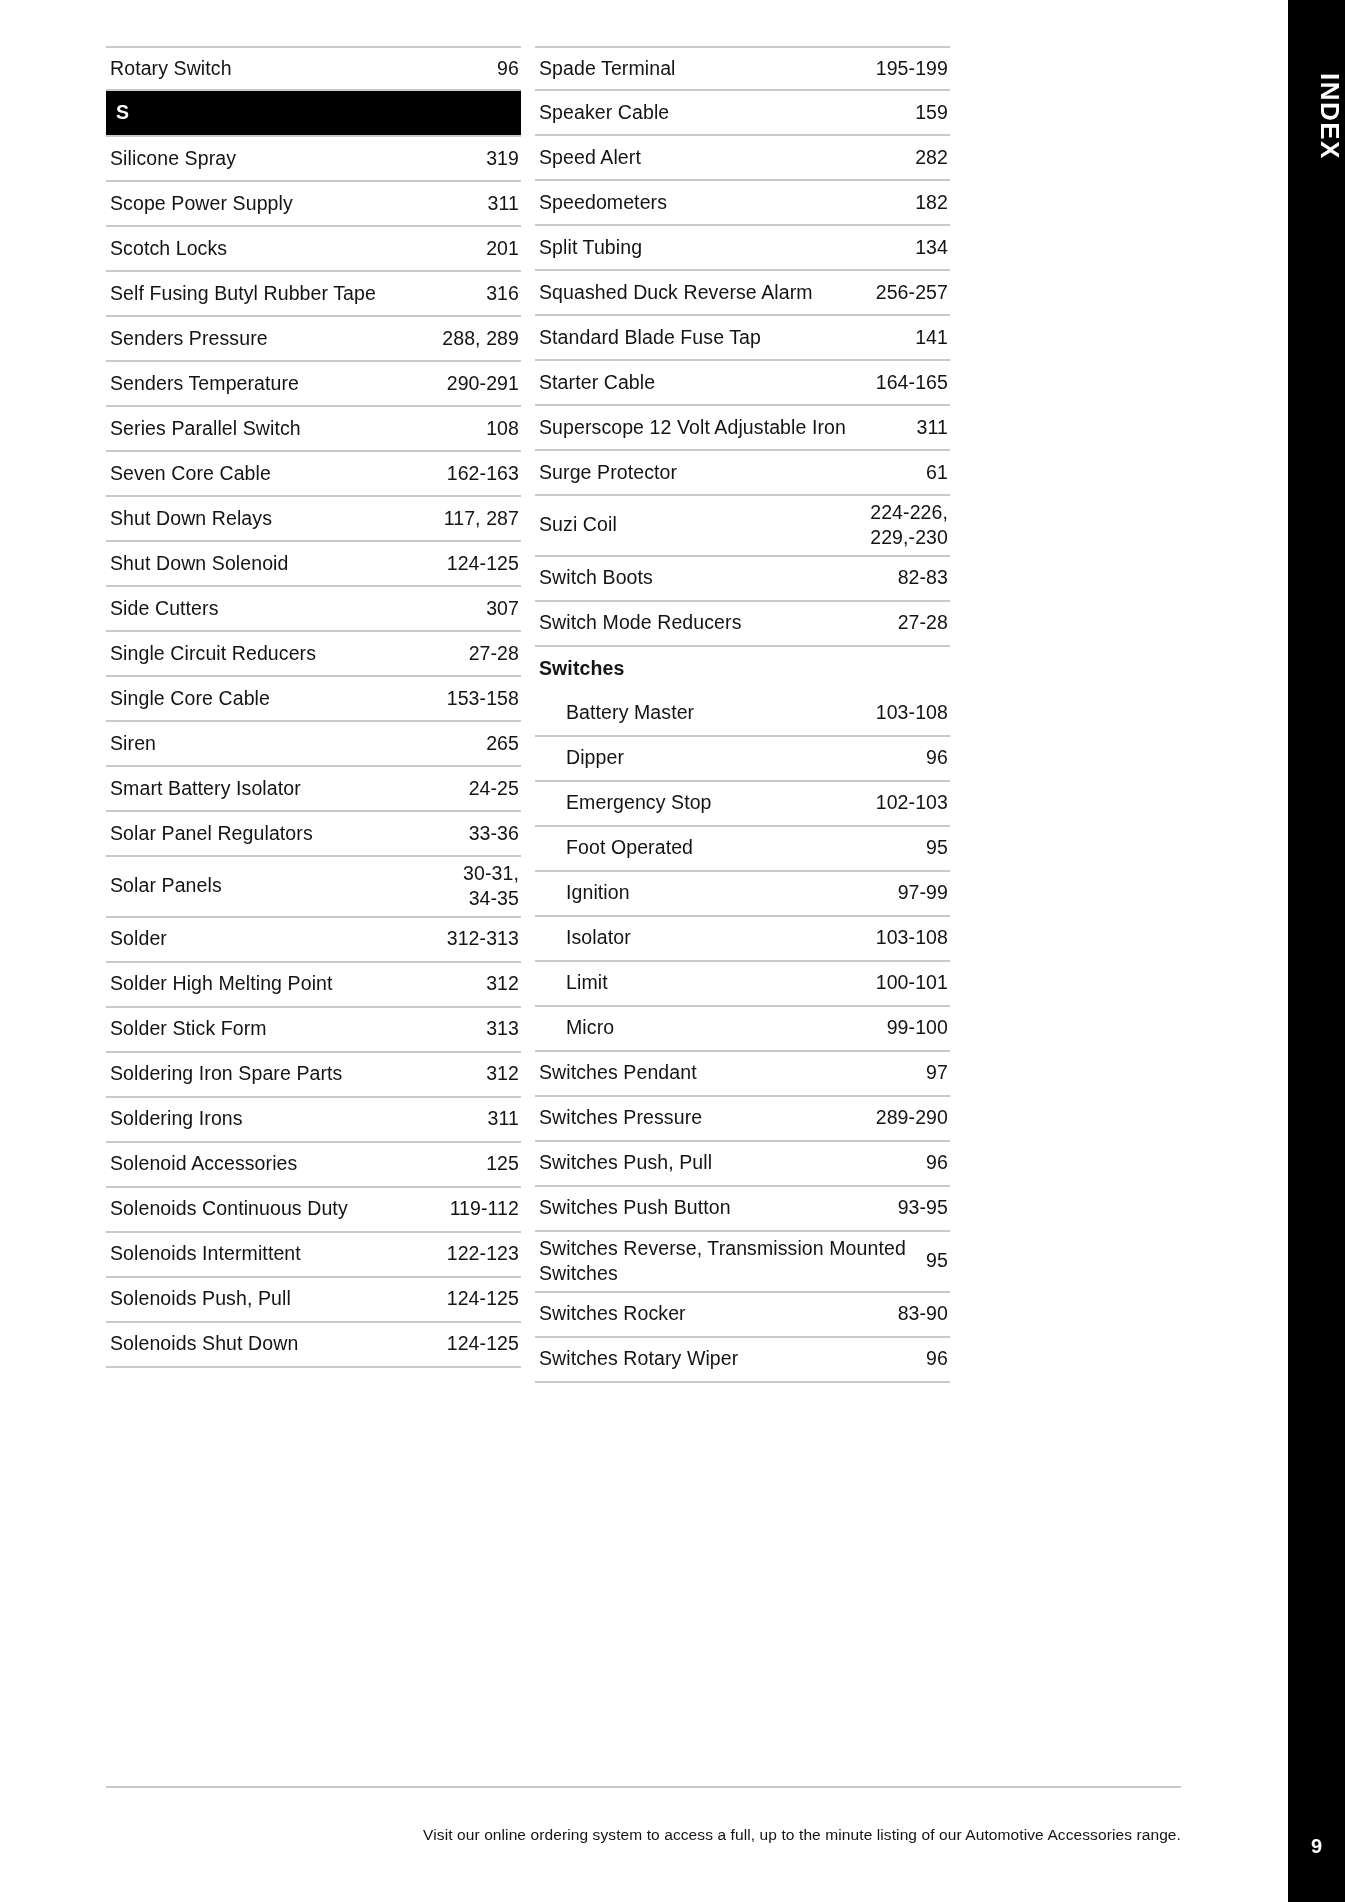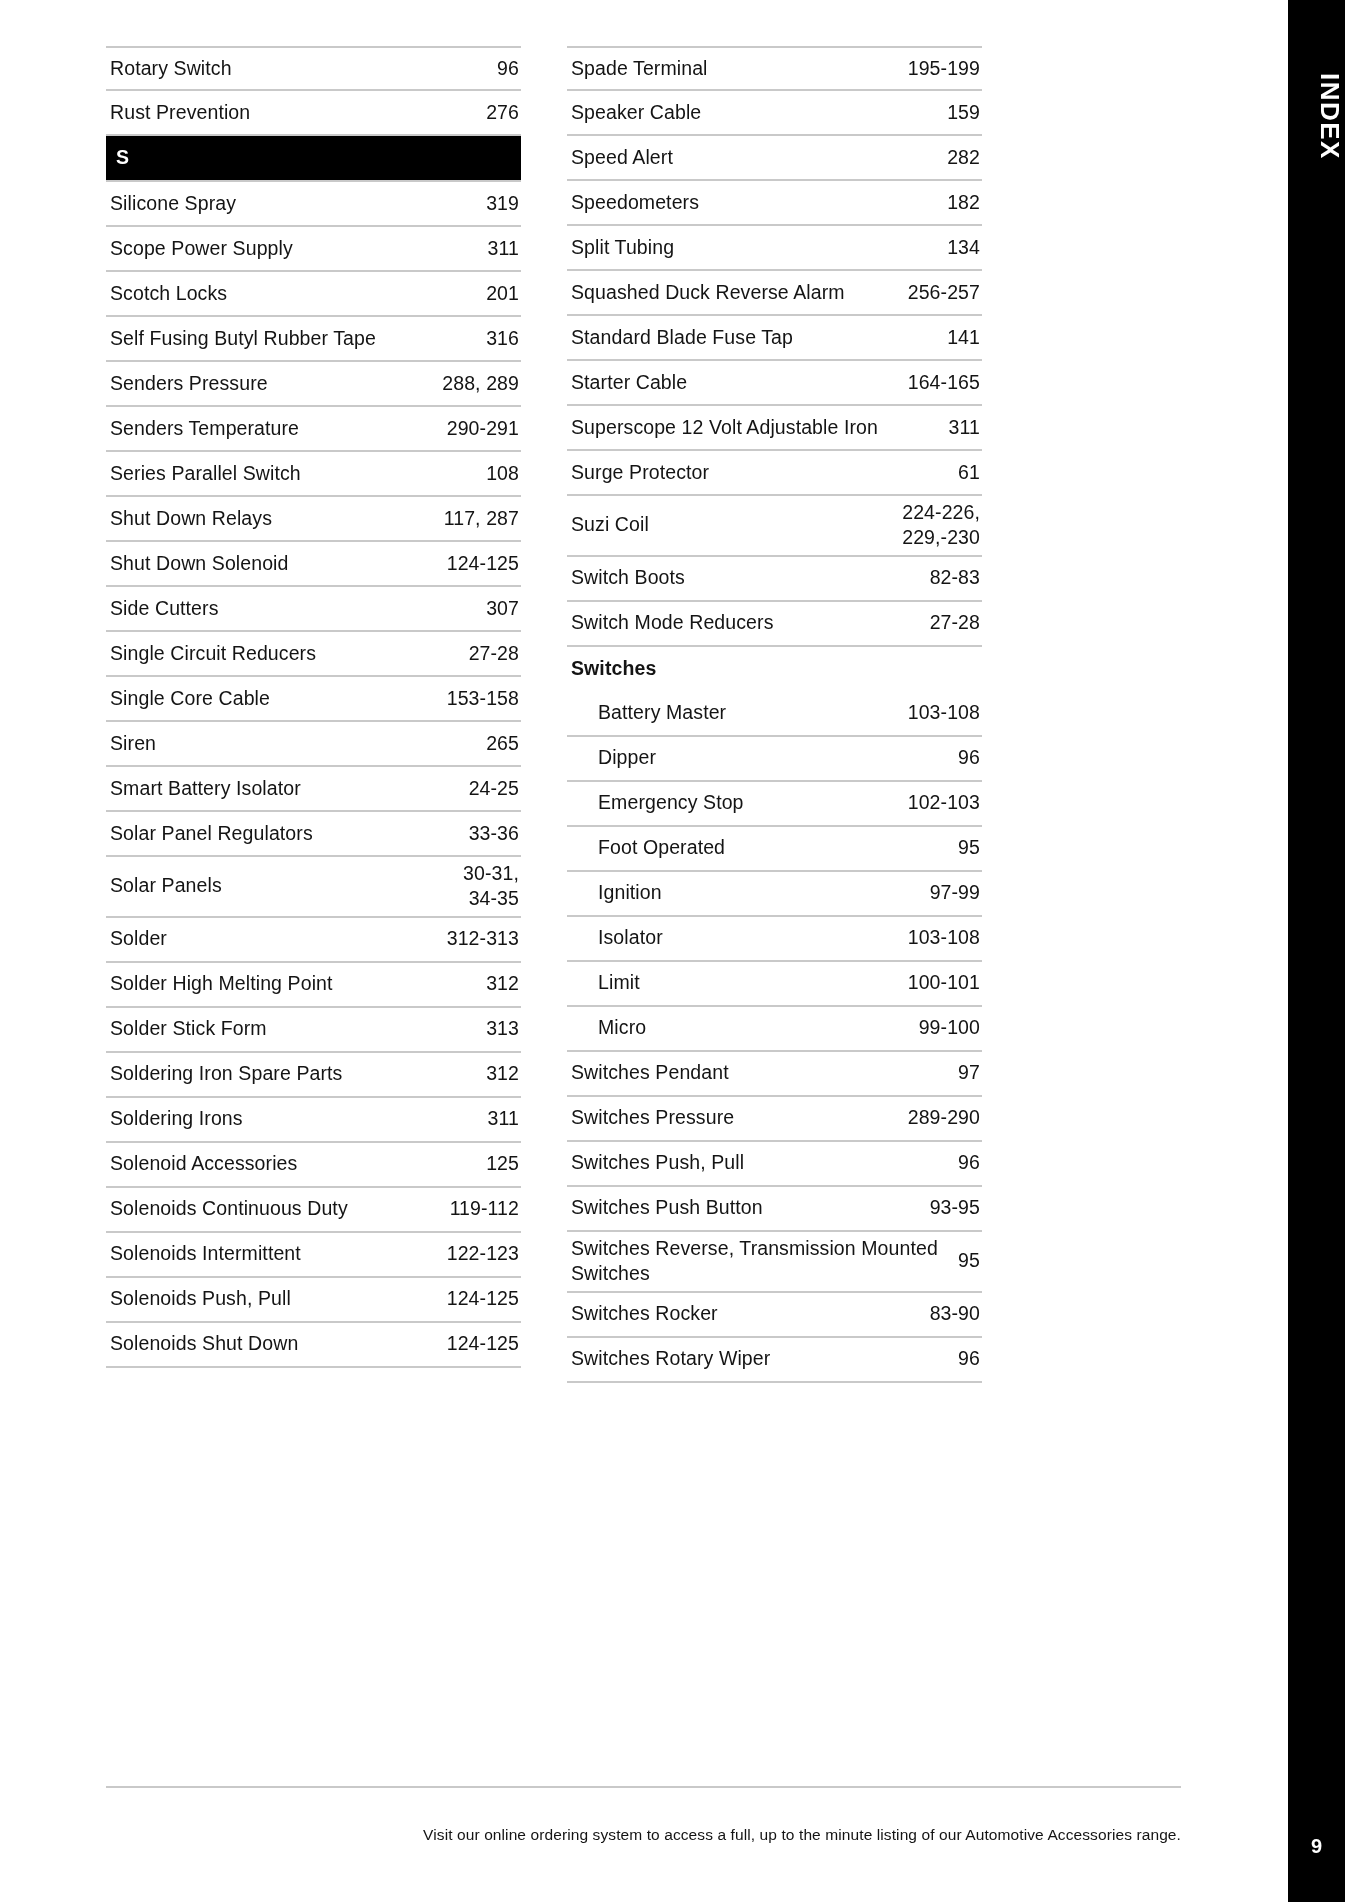--- a/index.html
+++ b/index.html
@@ -63,21 +63,21 @@
     width: 1288px;
     height: 1902px;
   }
 
   #columns {
     position: absolute;
     top: 46px;
     left: 106px;
     width: 1075px;
     display: flex;
-    gap: 46px;
+    gap: 14px;
   }
 
   .column {
     width: 415px;
     flex: 0 0 415px;
   }
 
   
   .row {
     display: flex;
@@ -167,24 +167,20 @@
 
   <div id="content">
 
     <div id="columns">
 
       <div class="column" id="col-left">
           <div class="row">
             <span class="entry">Rotary Switch</span>
             <span class="pages">96</span>
           </div>
-          <div class="row">
-            <span class="entry">Rust Prevention</span>
-            <span class="pages">276</span>
-          </div>
           <div class="row letter">
             <span class="entry">S</span>
             <span class="pages"></span>
           </div>
           <div class="row">
             <span class="entry">Silicone Spray</span>
             <span class="pages">319</span>
           </div>
           <div class="row">
             <span class="entry">Scope Power Supply</span>
@@ -202,20 +198,24 @@
             <span class="entry">Senders Pressure</span>
             <span class="pages">288, 289</span>
           </div>
           <div class="row">
             <span class="entry">Senders Temperature</span>
             <span class="pages">290-291</span>
           </div>
           <div class="row">
             <span class="entry">Series Parallel Switch</span>
             <span class="pages">108</span>
+          </div>
+          <div class="row">
+            <span class="entry">Seven Core Cable</span>
+            <span class="pages">162-163</span>
           </div>
           <div class="row">
             <span class="entry">Shut Down Relays</span>
             <span class="pages">117, 287</span>
           </div>
           <div class="row">
             <span class="entry">Shut Down Solenoid</span>
             <span class="pages">124-125</span>
           </div>
           <div class="row">

